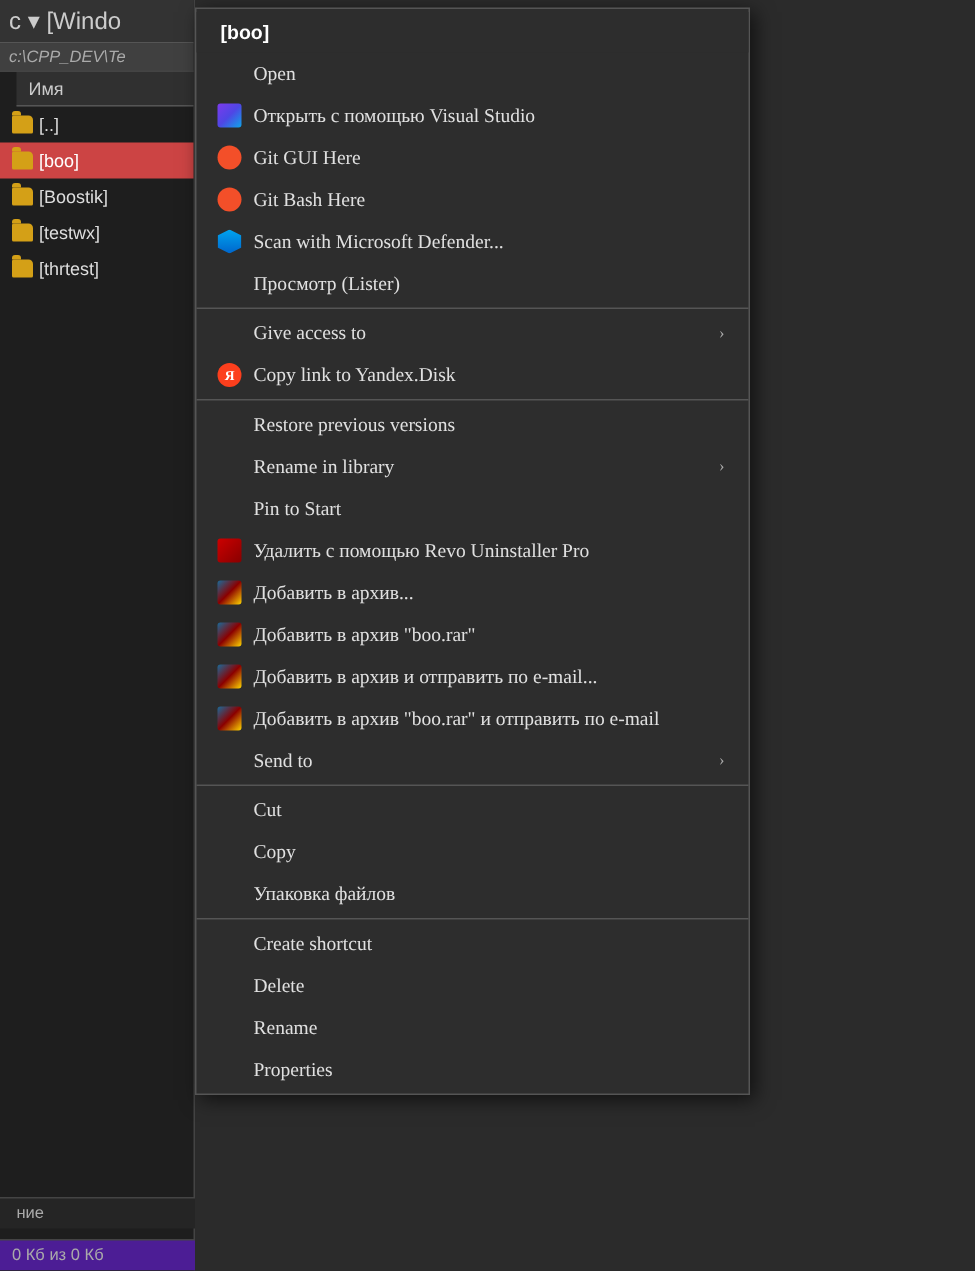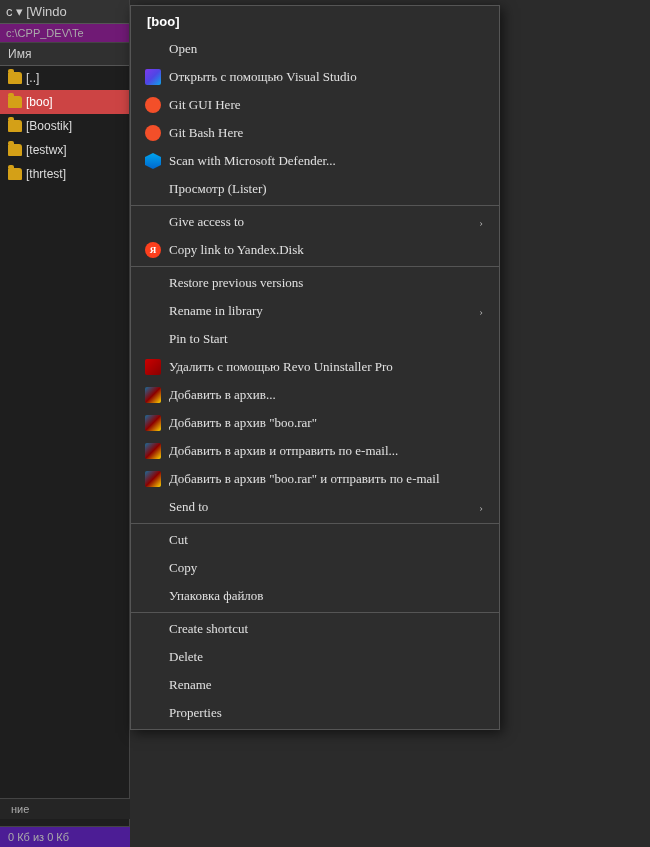--- a/index.html
+++ b/index.html
@@ -21,39 +21,41 @@
       top: 0; left: 0;
       width: 130px;
       height: 847px;
       background: #1e1e1e;
       border-right: 1px solid #444;
     }
 
     .fm-header {
       background: #333;
       padding: 4px 6px;
-      font-size: 13px;
+      font-size: 16px;
       color: #ccc;
       border-bottom: 1px solid #555;
     }
 
     .fm-path {
-      background: #701a75;
+      background: #404040;
       padding: 3px 6px;
       font-size: 11px;
       color: #aaa;
       border-bottom: 1px solid #444;
+      font-style: italic;
     }
 
     .fm-col-header {
       background: #303030;
       padding: 4px 8px;
       font-size: 12px;
       color: #ccc;
       border-bottom: 1px solid #555;
+      margin-left: 11px;
     }
 
     .fm-item {
       padding: 5px 8px;
       font-size: 12px;
       color: #ddd;
       cursor: default;
       display: flex;
       align-items: center;
       gap: 4px;

